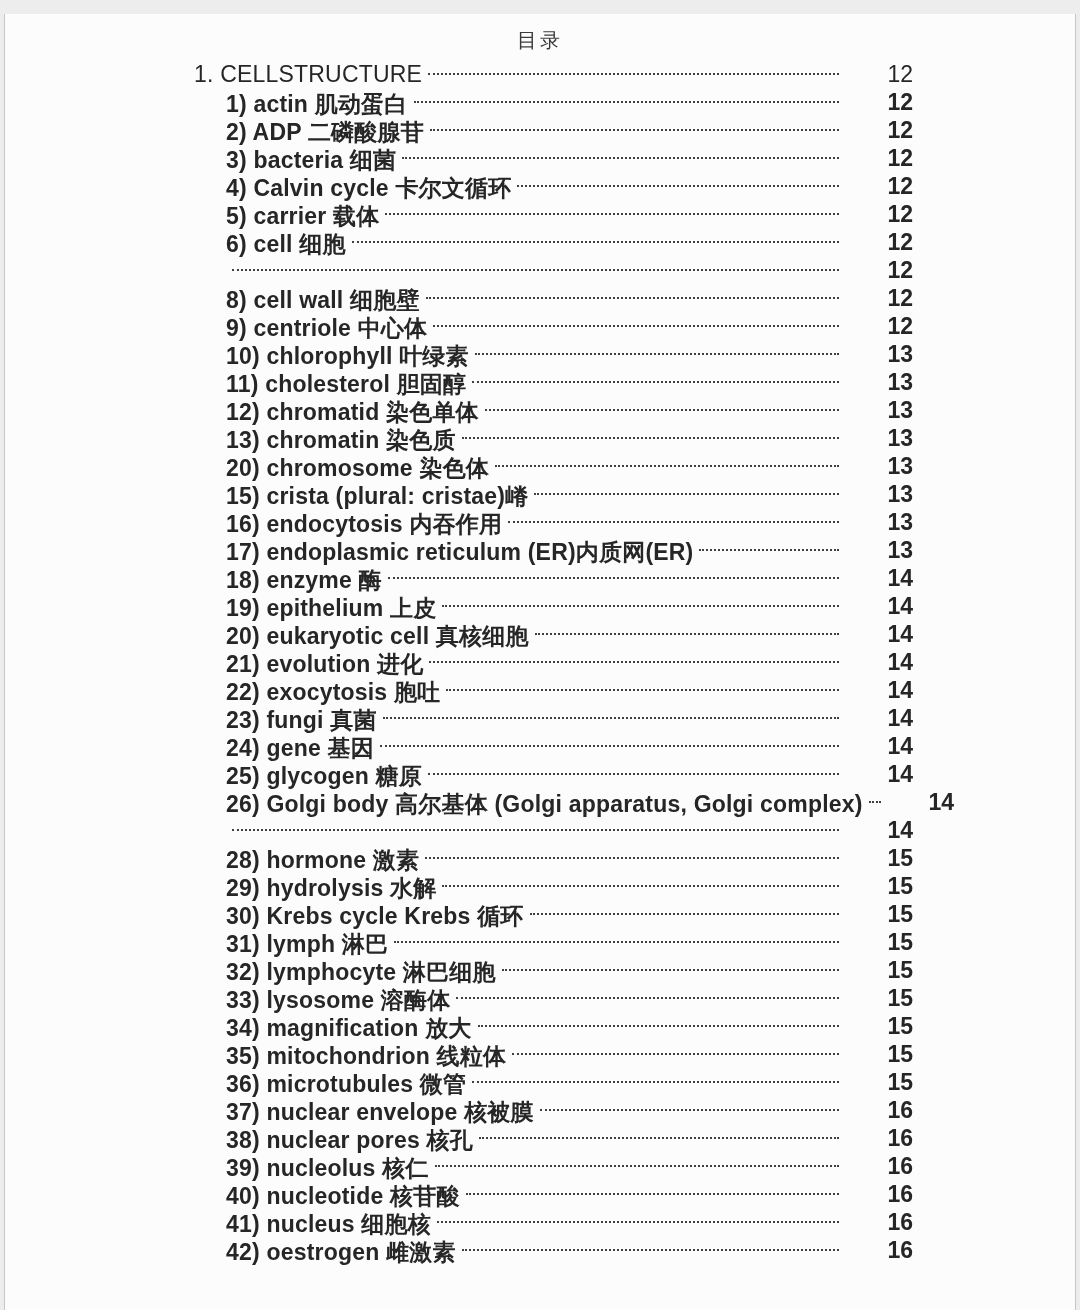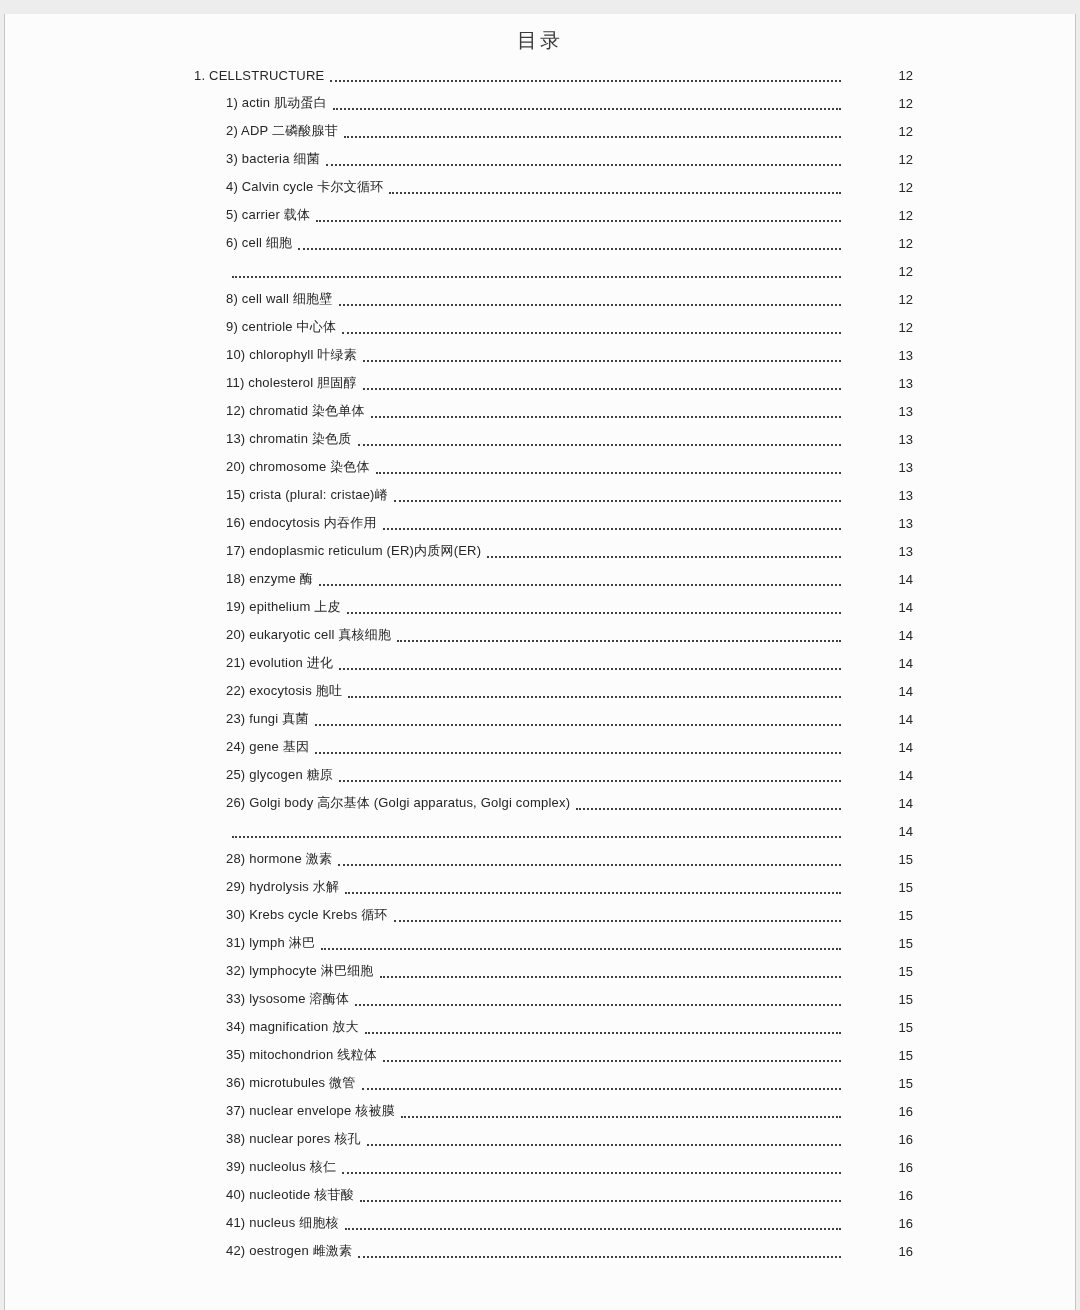--- a/index.html
+++ b/index.html
@@ -27,26 +27,25 @@
     letter-spacing:3px;
     color:#3a3a3a;
   }
   .toc{
     margin-top:7px;
     margin-left:189px;
     width:719px;
   }
   .row{
     display:flex;
-    align-items:center;
     height:28px;
-    font-size:13px;
+    font-size:23px;
     white-space:nowrap;
   }
-  .row.entry{ margin-left:32px; }
+  .row.entry{ margin-left:32px;font-weight:bold; }
   .label{ flex:0 0 auto; letter-spacing:0.2px; }
   .dots{
     flex:1 1 auto;
     height:14px;
     margin:0 3px 0 6px;
     border-bottom:2px dotted #3f3f3f;
     box-sizing:border-box;
     min-width:12px;
   }
   .pagenum{

